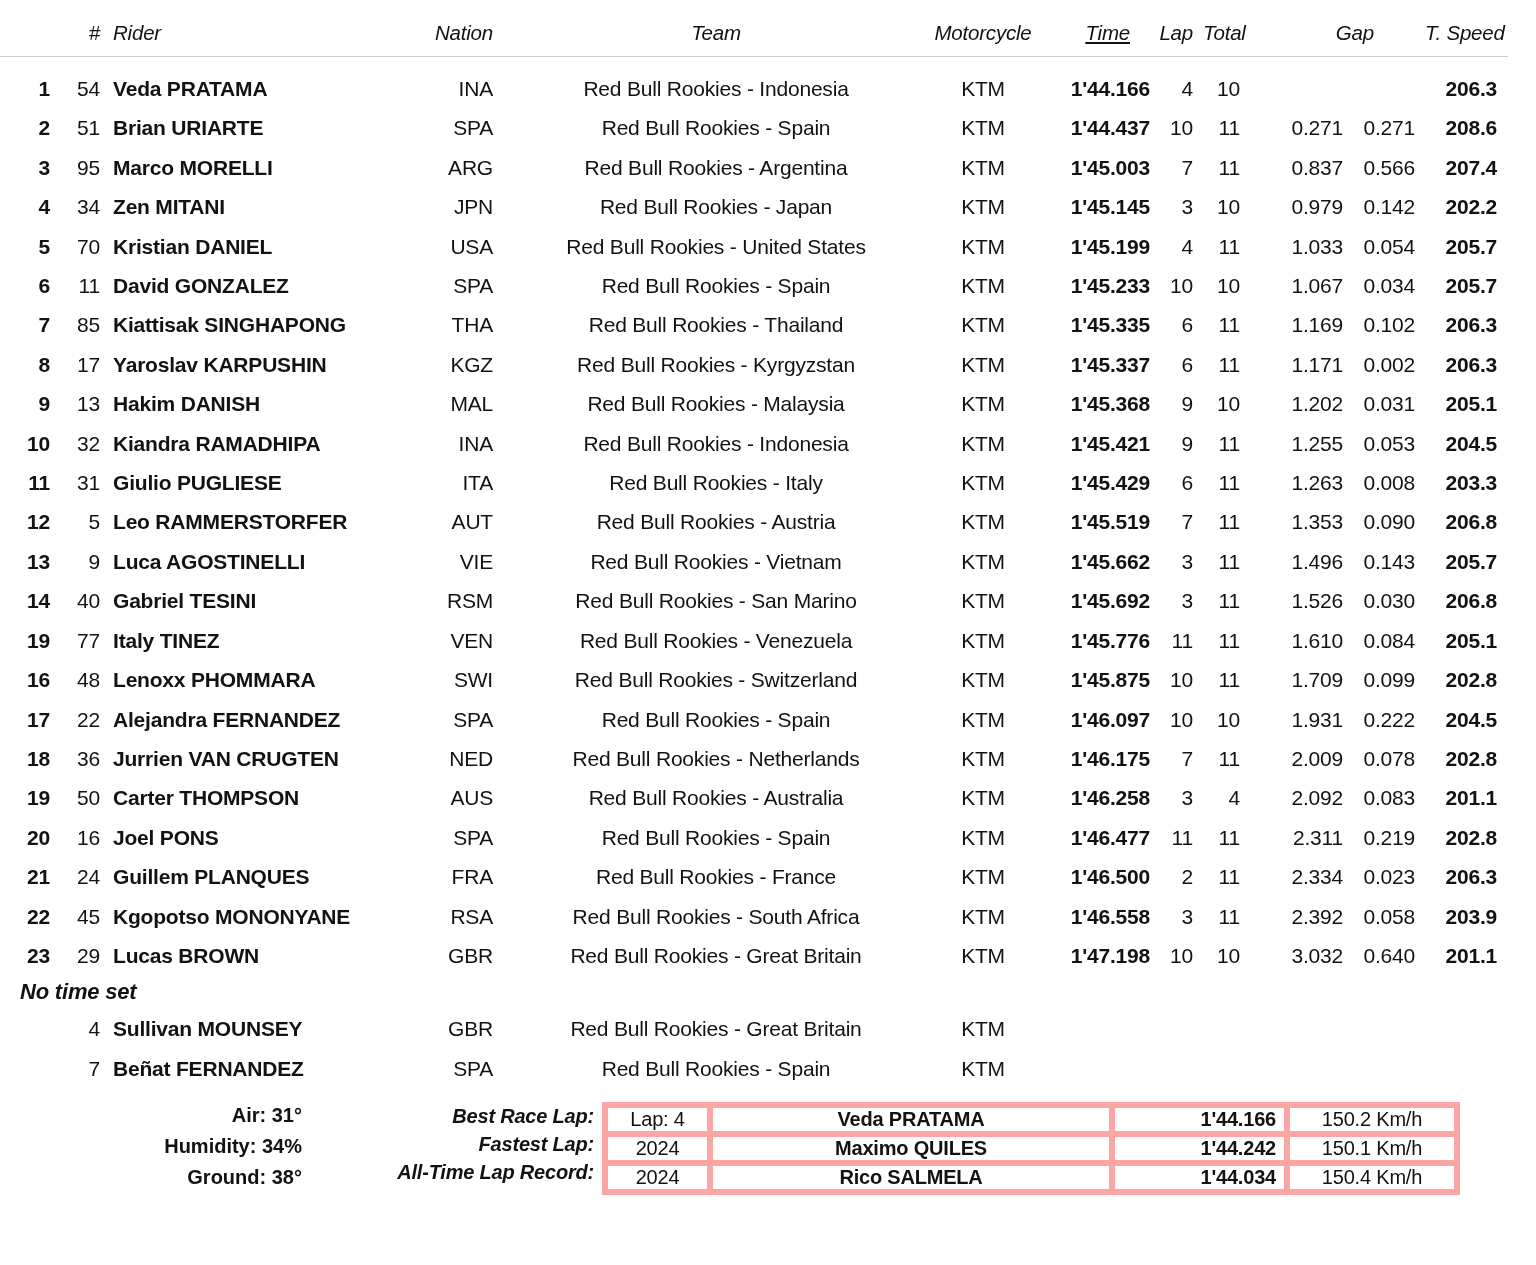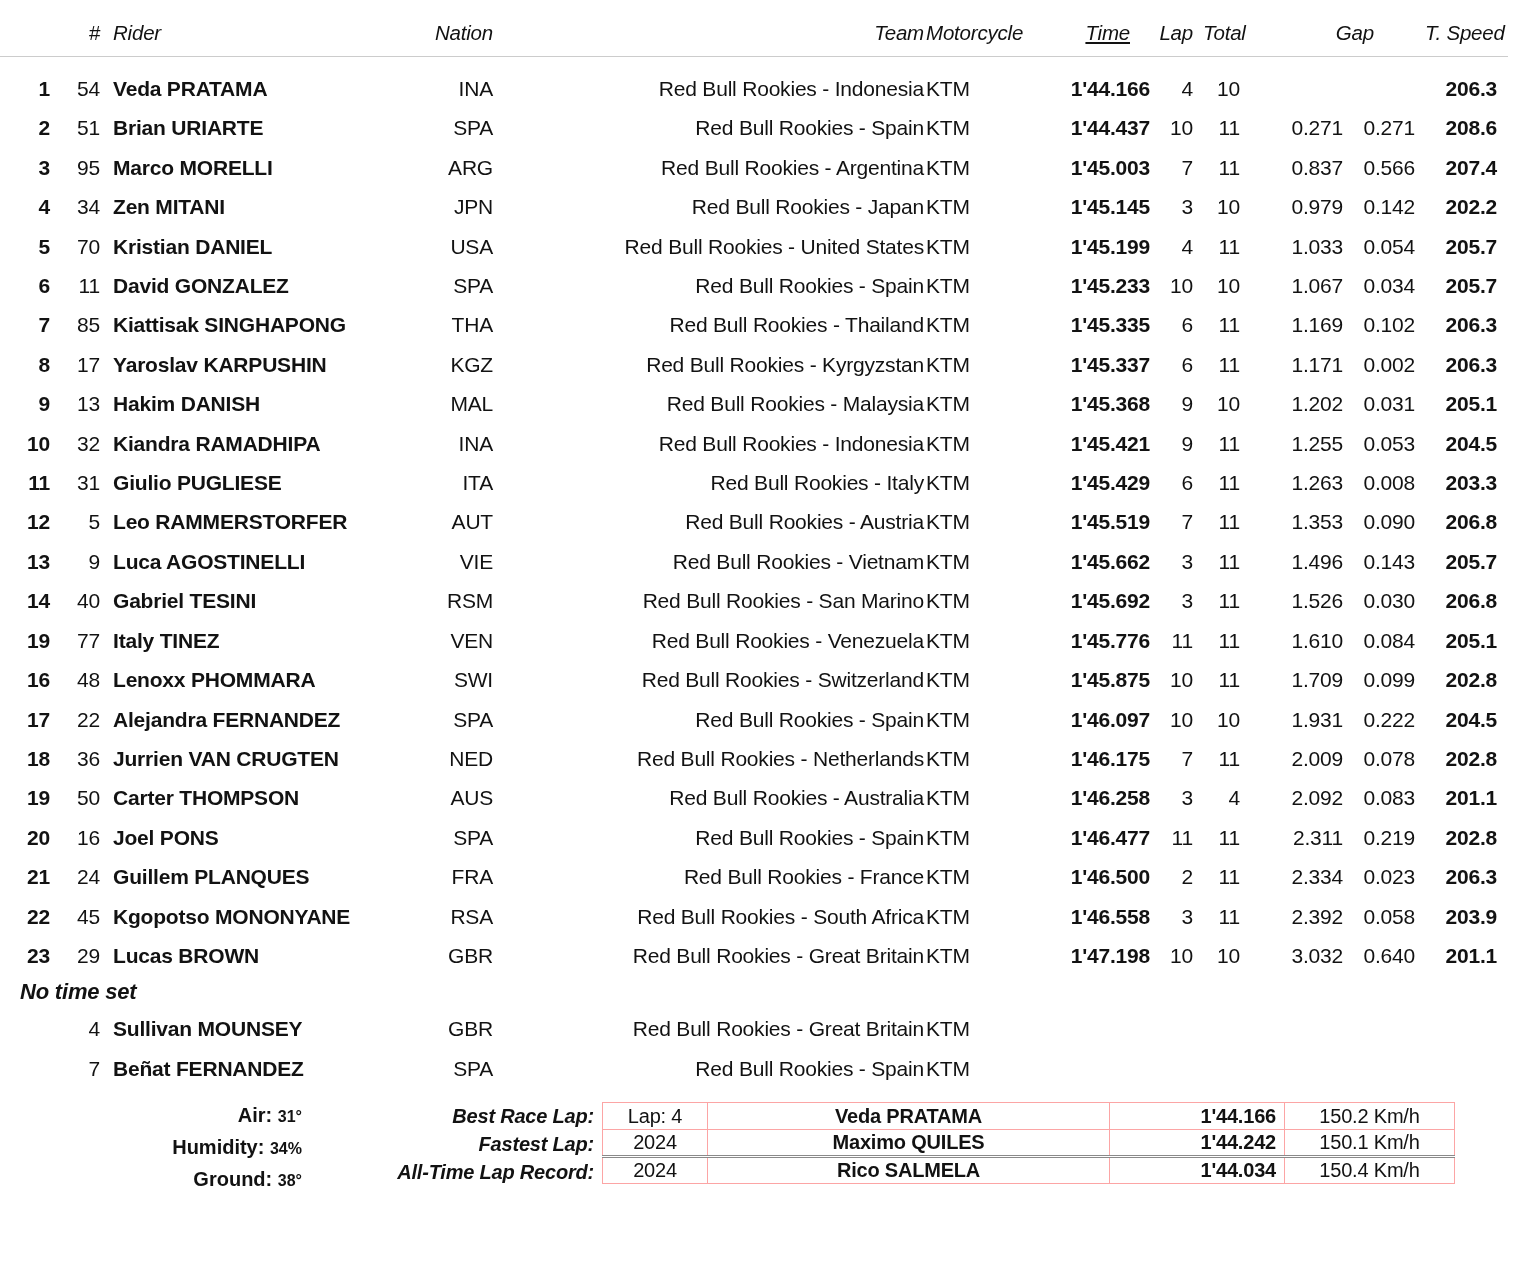--- a/index.html
+++ b/index.html
@@ -30,22 +30,22 @@
     padding-top: 12px;
     border-bottom: 1px solid #cccccc;
   }
   table.results tbody td { height: 39.4px; line-height: 39.4px; padding-top: 0; padding-bottom: 0; }
   tr.spacer-row td { height: 13px !important; line-height: 13px; border: none; }
 
   .c-pos    { text-align: right; padding-right: 5px; }
   .c-num    { text-align: right; padding-right: 5px; }
   .c-rider  { text-align: left;  padding-left: 8px; }
   .c-nation { text-align: right; padding-right: 2px; }
-  .c-team   { text-align: right;  padding-left: 13px; }
-  .c-moto   { text-align: left; padding-right: 5px; margin-top: 12px; }
+  .c-team   { text-align: center;  padding-left: 13px; }
+  .c-moto   { text-align: center; padding-right: 5px; margin-top: 12px; }
   .c-time   { text-align: right; padding-right: 7px; }
   .c-lap    { text-align: right; padding-right: 9px; }
   .c-total  { text-align: right; padding-right: 9px; }
   .c-gap1   { text-align: right; padding-right: 9px; }
   .c-gap2   { text-align: right; padding-right: 9px; }
   .c-speed  { text-align: right; padding-right: 11px; }
   td.c-pos, td.c-rider, td.c-time, td.c-speed { font-weight: bold; }
   th.h-time { padding-right: 27px; text-decoration: underline; }
   th.h-gap  { text-align: right; padding-right: 50px; }
 
@@ -59,40 +59,40 @@
   table.results.nt tbody td { height: 40px; line-height: 40px; }
 
   
   .conditions {
     position: absolute; top: 1100px; left: 0;
     width: 302px; text-align: right; white-space: nowrap;
   }
   .cond-line { line-height: 31px; font-weight: bold; font-size: 20px; }
   .cond-line.first { line-height: 34px; }
   .cond-label.ital { font-style: italic; }
-  .cond-value { font-size: 16px; }
+  .cond-value { font-size: 20px; }
   .cond-value.dry { font-size: 25px; }
 
   
   .rec-labels {
     position: absolute; top: 1102px; left: 0;
     width: 594px; text-align: right; white-space: nowrap;
   }
   .rec-label {
     height: 28px; line-height: 28px;
     font-weight: bold; font-style: italic;
     font-size: 20px; letter-spacing: -0.2px;
   }
   table.rec-table {
     position: absolute; top: 1102px; left: 602px;
     width: 852px;
     table-layout: fixed; border-collapse: collapse;
     font-size: 20px; letter-spacing: -0.2px; white-space: nowrap;
   }
-  table.rec-table td { border: 1px solid #fca5a5; height: 27px; padding: 0; }
+  table.rec-table td { border: 6px solid #fca5a5; height: 27px; padding: 0; }
   table.rec-table tr:nth-child(3) td { border-top: 3px double #8a8a8a; }
   .rec-c1 { text-align: center; }
   .rec-c2 { text-align: center; font-weight: bold; }
   .rec-c3 { text-align: right; padding-right: 8px !important; font-weight: bold; }
   .rec-c4 { text-align: center; }
 </style>
 </head>
 <body>
 
 <div class="sheet">

